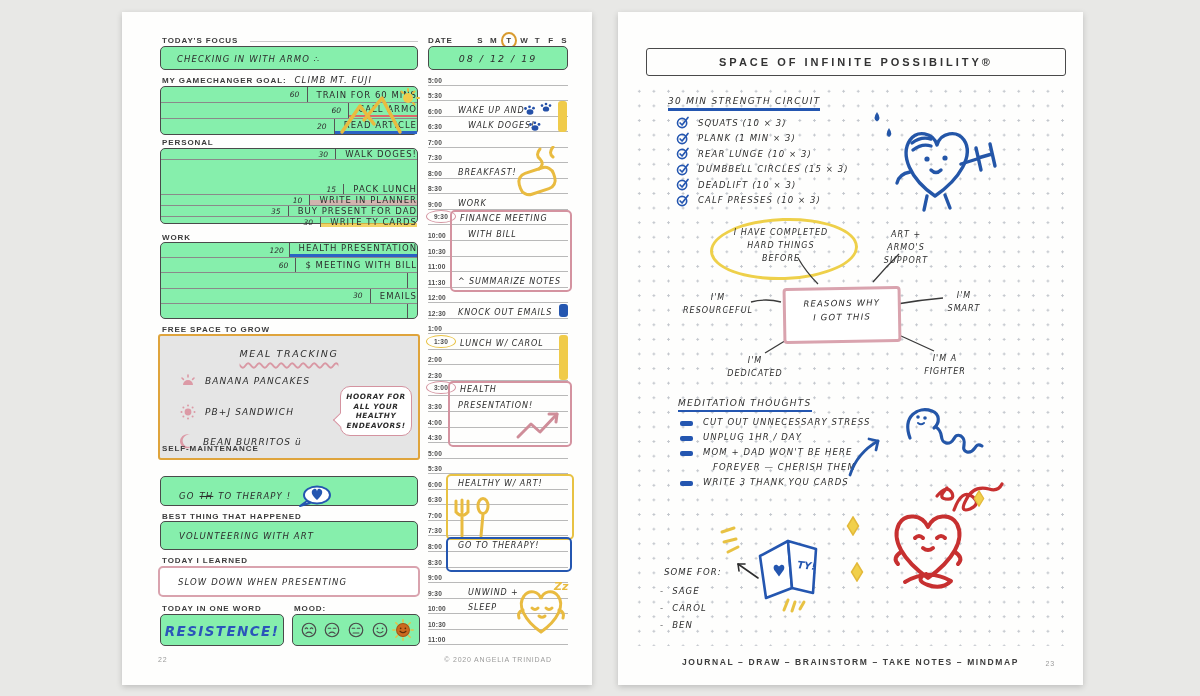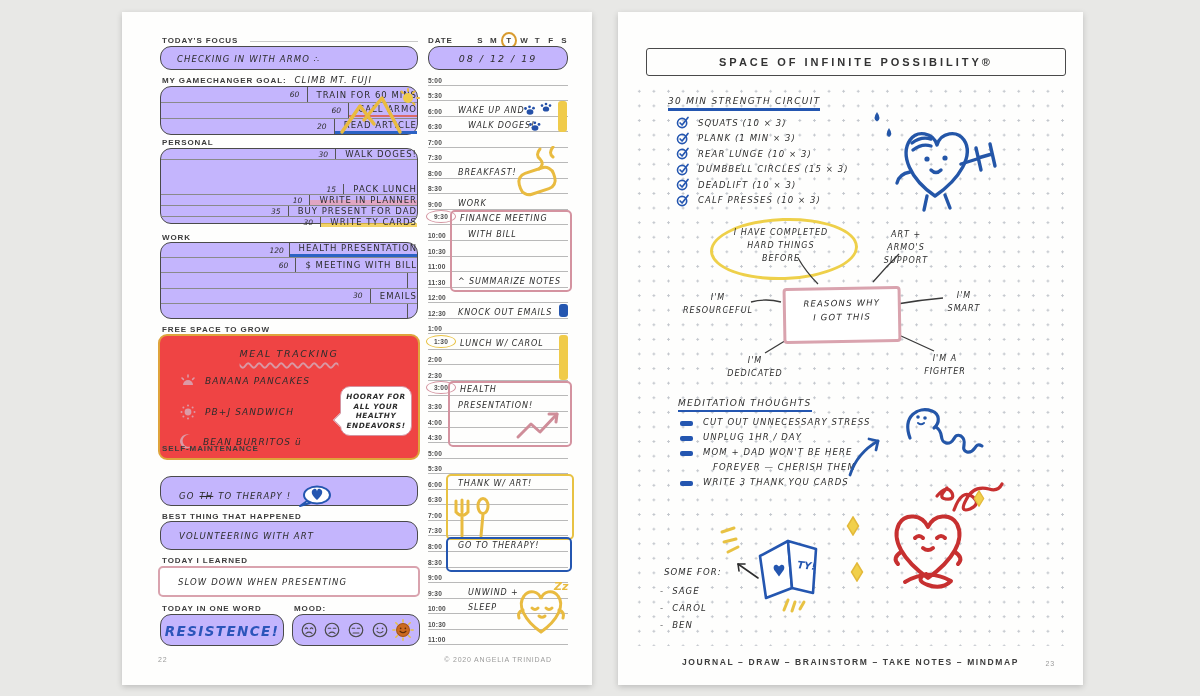--- a/index.html
+++ b/index.html
@@ -8,21 +8,21 @@
   .page{position:absolute;top:12px;height:673px;background:#fefefd;
         box-shadow:0 2px 6px rgba(0,0,0,.18);}
   #left-page{left:122px;width:470px;}
   #right-page{left:618px;width:465px;}
   .abs{position:absolute;}
   
   .label{font-size:8px;font-weight:bold;letter-spacing:.9px;color:#3c3c3c;}
   
   .hand{font-family:"DejaVu Sans", sans-serif;font-style:italic;font-size:8.5px;
         letter-spacing:1.1px;color:#2d2d2d;white-space:nowrap;}
-  .box{border:1.4px solid #4a4a4a;border-radius:11px;box-sizing:border-box;background:#c4b5fd;}
+  .box{border:1.4px solid #4a4a4a;border-radius:5px;box-sizing:border-box;background:#86efac;}
   .label-line{height:1px;background:#c9c9c9;}
   
   .trow{display:flex;align-items:center;border-bottom:1px solid #8a8a8a;box-sizing:border-box;justify-content:flex-end;}
   .trow:last-child{border-bottom:none;}
   .tmin{width:24px;flex:0 0 24px;border-right:1.2px solid #555;text-align:center;
         font-family:"DejaVu Sans",sans-serif;font-style:italic;font-size:7.5px;color:#2d2d2d;
         align-self:stretch;display:flex;align-items:center;justify-content:center;}
   .ttask{padding-left:9px;font-family:"DejaVu Sans",sans-serif;
          font-size:8.5px;letter-spacing:1px;color:#2d2d2d;white-space:nowrap;}
   .red-underline{border-bottom:2.2px solid #d96a6a;padding-bottom:1px;}
@@ -45,21 +45,21 @@
   .tl-box.yellow{border:2.6px solid #e8c243;}
   .tl-box.blue{border:2.6px solid #2456b0;}
   .tl-bar{position:absolute;border-radius:3px;}
   .tl-bar.yellow{background:#f0cb4a;}
   .tl-bar.blue{background:#2456b0;}
   
   #weekday-row{position:absolute;left:352px;top:22px;width:96px;display:flex;justify-content:space-between;}
   .wd{font-size:8px;font-weight:bold;color:#3c3c3c;width:12px;text-align:center;line-height:13px;}
   .wd-circ{border:2px solid #d99b2e;border-radius:50%;height:13px;margin-top:-2px;}
   
-  #free-box{border:2.6px solid #dfa43c;border-radius:9px;box-sizing:border-box;background:#ef4444;}
+  #free-box{border:2.6px solid #dfa43c;border-radius:3px;box-sizing:border-box;background:#e5e5e5;}
   .meal-title{font-family:"DejaVu Sans",sans-serif;font-style:italic;font-size:9.5px;
       letter-spacing:1.6px;color:#2d2d2d;text-decoration:underline;text-decoration-style:wavy;
       text-decoration-color:#d998a4;text-underline-offset:5px;text-decoration-thickness:2px;}
   .meal-row{position:absolute;display:flex;align-items:center;gap:9px;}
   .bubble{position:absolute;border:1.8px solid #d493a0;border-radius:10px;background:#fff;
       width:64px;padding:5px 3px;text-align:center;font-family:"DejaVu Sans",sans-serif;
       font-style:italic;font-weight:bold;font-size:7.3px;letter-spacing:.6px;color:#2d2d2d;line-height:9.5px;}
   .bubble::before{content:'';position:absolute;left:-6px;top:58%;width:9px;height:9px;background:#fff;
       border-left:1.8px solid #d493a0;border-bottom:1.8px solid #d493a0;transform:rotate(45deg);}
   .pink-box{border:2px solid #d9a3ae;border-radius:5px;box-sizing:border-box;background:#fff;}
@@ -414,21 +414,21 @@
       <div class="tlrow">
         <span class="tltime">5:00</span>
         <span class="tltext"></span>
       </div>
       <div class="tlrow">
         <span class="tltime">5:30</span>
         <span class="tltext"></span>
       </div>
       <div class="tlrow">
         <span class="tltime">6:00</span>
-        <span class="tltext">THANK W/ ART!</span>
+        <span class="tltext">HEALTHY W/ ART!</span>
       </div>
       <div class="tlrow">
         <span class="tltime">6:30</span>
         <span class="tltext"></span>
       </div>
       <div class="tlrow">
         <span class="tltime">7:00</span>
         <span class="tltext"></span>
       </div>
       <div class="tlrow">

